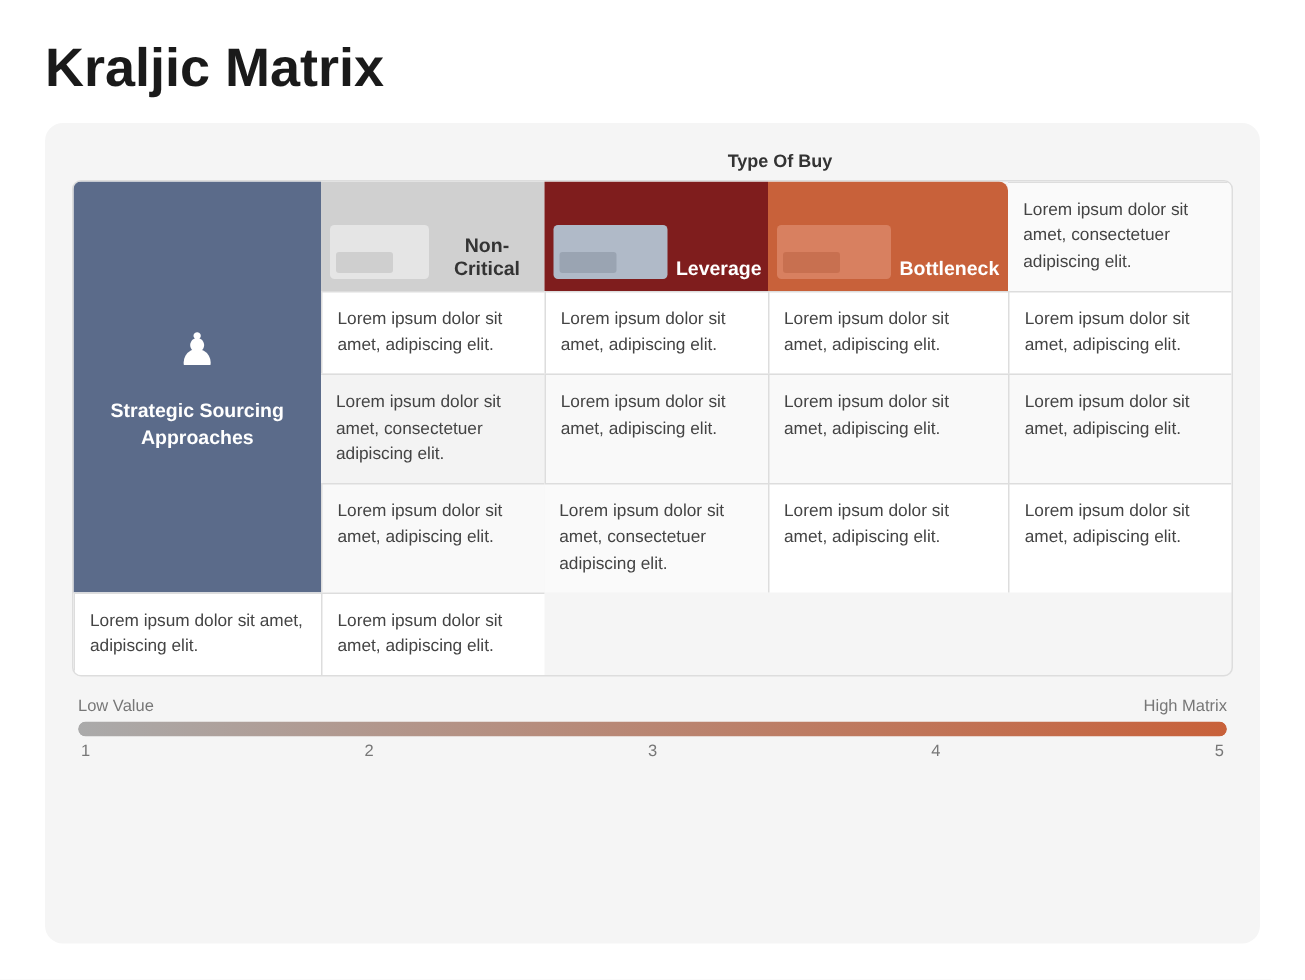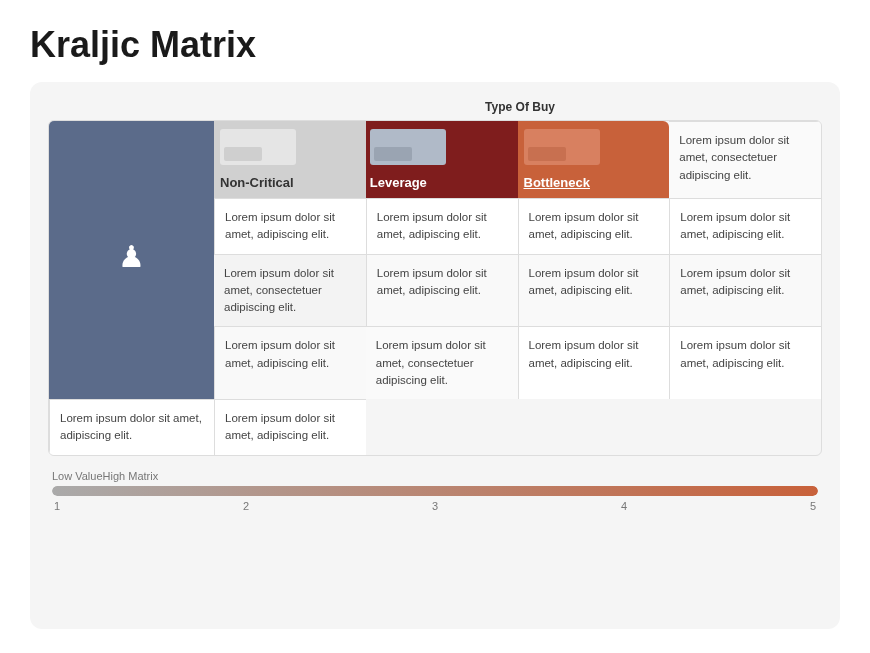--- a/index.html
+++ b/index.html
@@ -95,20 +95,21 @@
     .header-noncritical .col-header-label { color: #333; }
 
     
     .gradient-section {
       margin-top: 14px;
       padding: 0 4px;
     }
 
     .gradient-labels {
       display: flex;
+      justify-content: space-between;
       font-size: 11px;
       color: #777;
       margin-bottom: 4px;
     }
 
     .gradient-bar-wrapper {
       position: relative;
       height: 10px;
       border-radius: 5px;
       overflow: hidden;
@@ -135,22 +136,22 @@
       border-radius: 6px;
       overflow: hidden;
       display: grid;
       grid-template-columns: 165px 1fr 1fr 1fr 1fr;
       grid-template-rows: auto auto auto auto;
       border: 1px solid #ddd;
     }
 
     .header-row-cell {
       display: flex;
-      flex-direction: column;
-      align-items: flex-start;
+      flex-direction: row;
+      align-items: flex-end;
       justify-content: flex-end;
       padding: 8px 6px 8px 6px;
       gap: 6px;
     }
 
     .data-body-cell {
       padding: 10px 10px;
       border-top: 1px solid #e0e0e0;
       border-left: 1px solid #e0e0e0;
       font-size: 11.5px;
@@ -197,36 +198,40 @@
   <div class="page-title">Kraljic Matrix</div>
 
   <div class="matrix-card">
 
     <div class="type-of-buy-header">Type Of Buy</div>
 
     <div class="matrix-main">
 
       <div class="header-row-cell" style="background:#5b6b8a; grid-column:1; grid-row:1/5; border-radius:0; display:flex; flex-direction:column; align-items:center; justify-content:center; padding:16px 10px;">
         <span class="chess-icon">♟</span>
+        <div class="row-header-text">
+          <span>Strategic Sourcing</span><br>
+          <span>Approaches</span>
+        </div>
       </div>
 
       <div class="header-row-cell header-noncritical" style="background:#d0d0d0; padding:8px 6px;">
         <div class="thumb-img"></div>
         <div class="col-header-label" style="color:#333; font-size:13px; font-weight:600; margin-top:4px;">Non-Critical</div>
       </div>
 
       <div class="header-row-cell header-leverage" style="background:#7f1d1d; padding:8px 4px;">
         <div class="thumb-img leverage-thumb"></div>
         <div class="col-header-label" style="color:#fff; font-size:13px; font-weight:600; margin-top:4px;">Leverage</div>
       </div>
 
 
       <div class="header-row-cell header-bottleneck" style="background:#c8613a; padding:8px 6px; border-radius:0 6px 0 0;">
         <div class="thumb-img bottleneck-thumb"></div>
-        <div class="col-header-label" style="color:#fff; font-size:13px; font-weight:600; margin-top:4px;text-decoration:underline;">Bottleneck</div>
+        <div class="col-header-label" style="color:#fff; font-size:13px; font-weight:600; margin-top:4px;">Bottleneck</div>
       </div>
 
       <div class="data-body-cell" style="background:#fafafa; border-left:none; border-top:1px solid #ddd;">
         <span>Lorem ipsum dolor sit amet, consectetuer adipiscing elit.</span>
       </div>
       <div class="data-body-cell" style="border-top:1px solid #ddd; border-left:1px solid #ddd; background:#fff;">
         <span>Lorem ipsum dolor sit amet, adipiscing elit.</span>
       </div>
       <div class="data-body-cell" style="border-top:1px solid #ddd; border-left:1px solid #ddd; background:#fff;">
         <span>Lorem ipsum dolor sit amet, adipiscing elit.</span>

